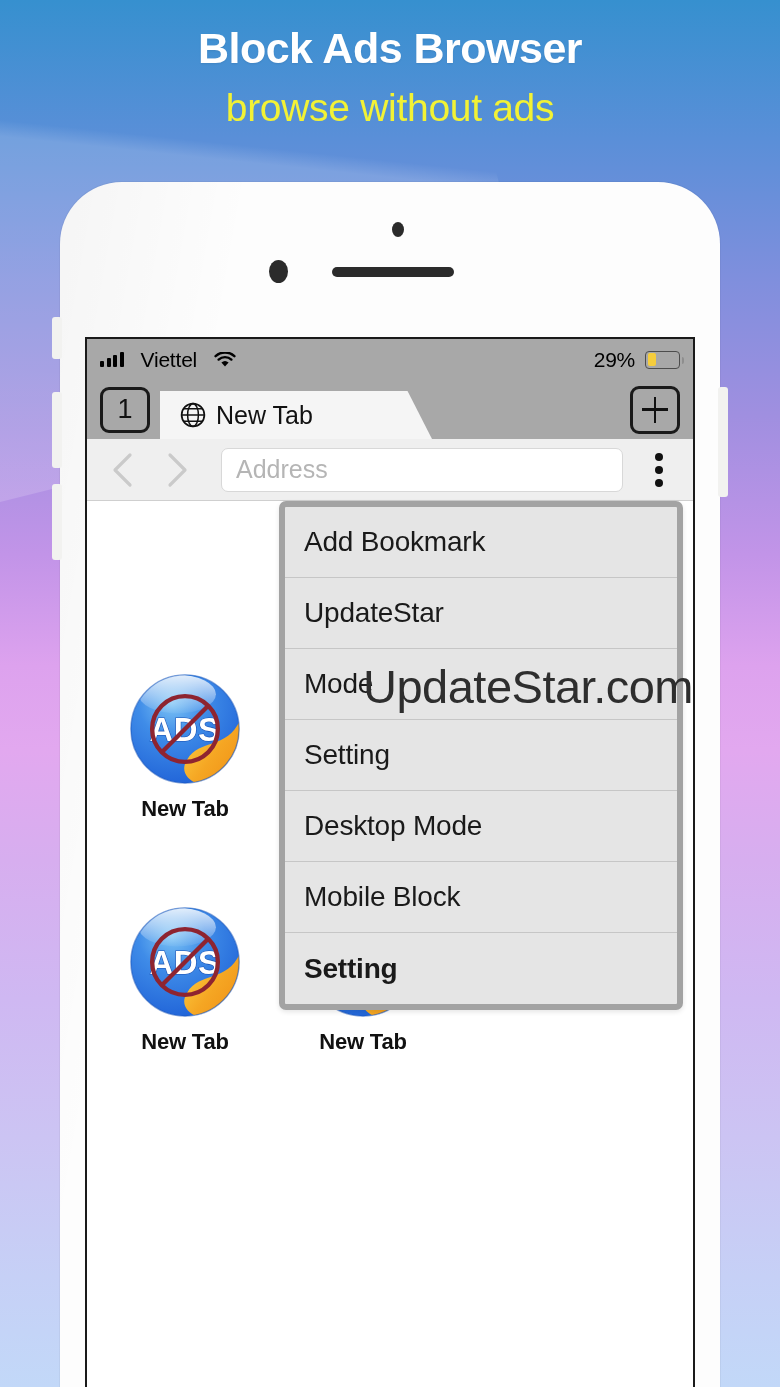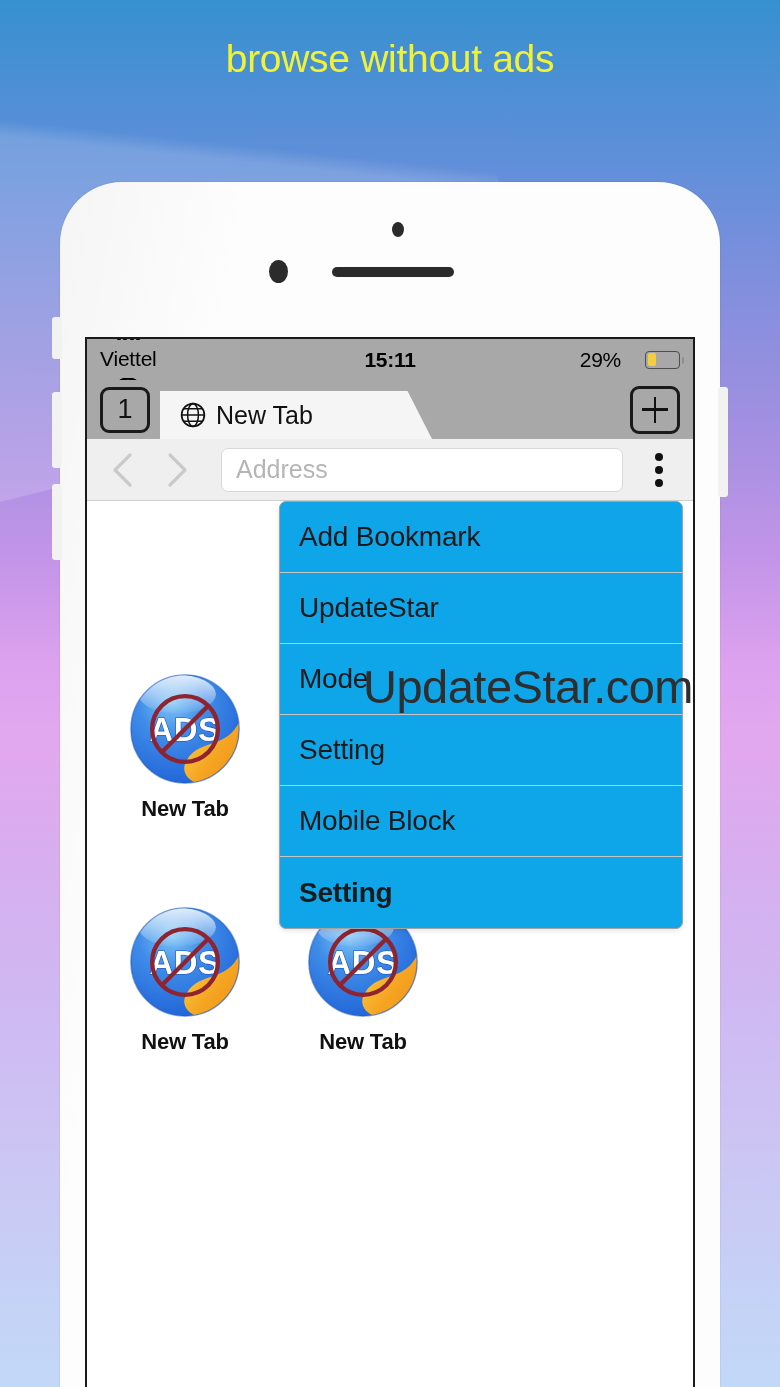--- a/index.html
+++ b/index.html
@@ -142,41 +142,41 @@
   .statusbar {
     position: relative;
     height: 41px;
     background: #a8a8a8;
     display: flex;
     align-items: center;
     padding: 0 13px;
     font-size: 21px;
     color: #000;
   }
-  .sb-left { display: flex; align-items: center; gap: 7px; flex-direction: column; }
+  .sb-left { display: flex; align-items: center; gap: 17px; }
   .bars { display: flex; align-items: flex-end; gap: 2.5px; height: 15px; }
   .bars i { display: block; width: 4px; background: #000; border-radius: 1px; }
   .bars i:nth-child(1) { height: 6px; }
   .bars i:nth-child(2) { height: 9px; }
   .bars i:nth-child(3) { height: 12px; }
   .bars i:nth-child(4) { height: 15px; }
   .carrier { font-size: 21px; letter-spacing: -0.2px; }
   .wifi { position: relative; width: 22px; height: 16px; }
   .wifi svg { display: block; }
   .sb-time {
     position: absolute;
     left: 0; right: 0;
     text-align: center;
     font-size: 21px;
     font-weight: bold;
     letter-spacing: -0.3px;
   }
   .sb-right {
     margin-left: auto;
-    display: flex; align-items: center; gap: 24px;
+    display: flex; align-items: center; gap: 10px;
     position: relative; z-index: 2;
   }
   .batt-pct { font-size: 21px; letter-spacing: -0.3px; }
   .battery {
     position: relative;
     width: 35px; height: 18px;
     border: 1.6px solid #4d4d4d;
     border-radius: 4px;
     padding: 1.5px;
   }
@@ -342,22 +342,22 @@
     z-index: 40;
     pointer-events: none;
   }
 
   
   .menu {
     position: absolute;
     right: 10px;
     top: 0px;
     width: 404px;
-    background: #0ea5e9;
-    border: 1px solid #a3a3a3;
+    background: #e5e5e5;
+    border: 6px solid #a3a3a3;
     border-radius: 7px;
     z-index: 30;
     box-shadow: 0 2px 5px rgba(0,0,0,0.10);
     overflow: hidden;
   }
   .menu-item {
     height: 71px;
     display: flex;
     align-items: center;
     padding-left: 19px;
@@ -369,20 +369,21 @@
   .menu-item:last-child { border-bottom: none; font-weight: bold; }
 </style>
 </head>
 <body>
 
 <div id="app">
 
   <div class="sheen"></div>
 
   <div class="header">
+    <div class="title">Block Ads Browser</div>
     <div class="subtitle">browse without ads</div>
   </div>
 
   <div class="phone">
     <div class="phone-inner-shade"></div>
 
     <div class="btn-side btn-silent"></div>
     <div class="btn-side btn-volup"></div>
     <div class="btn-side btn-voldn"></div>
     <div class="btn-side btn-power"></div>
@@ -403,21 +404,20 @@
           </div>
           <div class="carrier">Viettel</div>
           <div class="wifi">
             <svg width="22" height="16" viewBox="0 0 22 16">
               <path d="M11 14.6 L7.4 10.6 A5.6 5.6 0 0 1 14.6 10.6 Z" fill="#000"></path>
               <path d="M4.6 7.6 A9.4 9.4 0 0 1 17.4 7.6" stroke="#000" stroke-width="2.4" fill="none" stroke-linecap="round"></path>
               <path d="M1.6 4.2 A13.6 13.6 0 0 1 20.4 4.2" stroke="#000" stroke-width="2.4" fill="none" stroke-linecap="round"></path>
             </svg>
           </div>
         </div>
-        <div class="sb-time">15:11</div>
         <div class="sb-right">
           <div class="batt-pct">29%</div>
           <div class="battery">
             <div class="fill" id="batt-fill" style="width: 29%; background: rgb(246, 205, 60);"></div>
           </div>
         </div>
       </div>
 
       <div class="tabbar">
         <div class="tabcount">1</div>
@@ -567,20 +567,21 @@
           </div>
         </div>
 
         <div class="watermark">UpdateStar.com</div>
 
         <div class="menu">
           <div class="menu-item">Add Bookmark</div>
           <div class="menu-item">UpdateStar</div>
           <div class="menu-item">Mode</div>
           <div class="menu-item">Setting</div>
+          <div class="menu-item">Desktop Mode</div>
           <div class="menu-item">Mobile Block</div>
           <div class="menu-item">Setting</div>
         </div>
 
       </div>
 
     </div>
   </div>
 
 </div>

